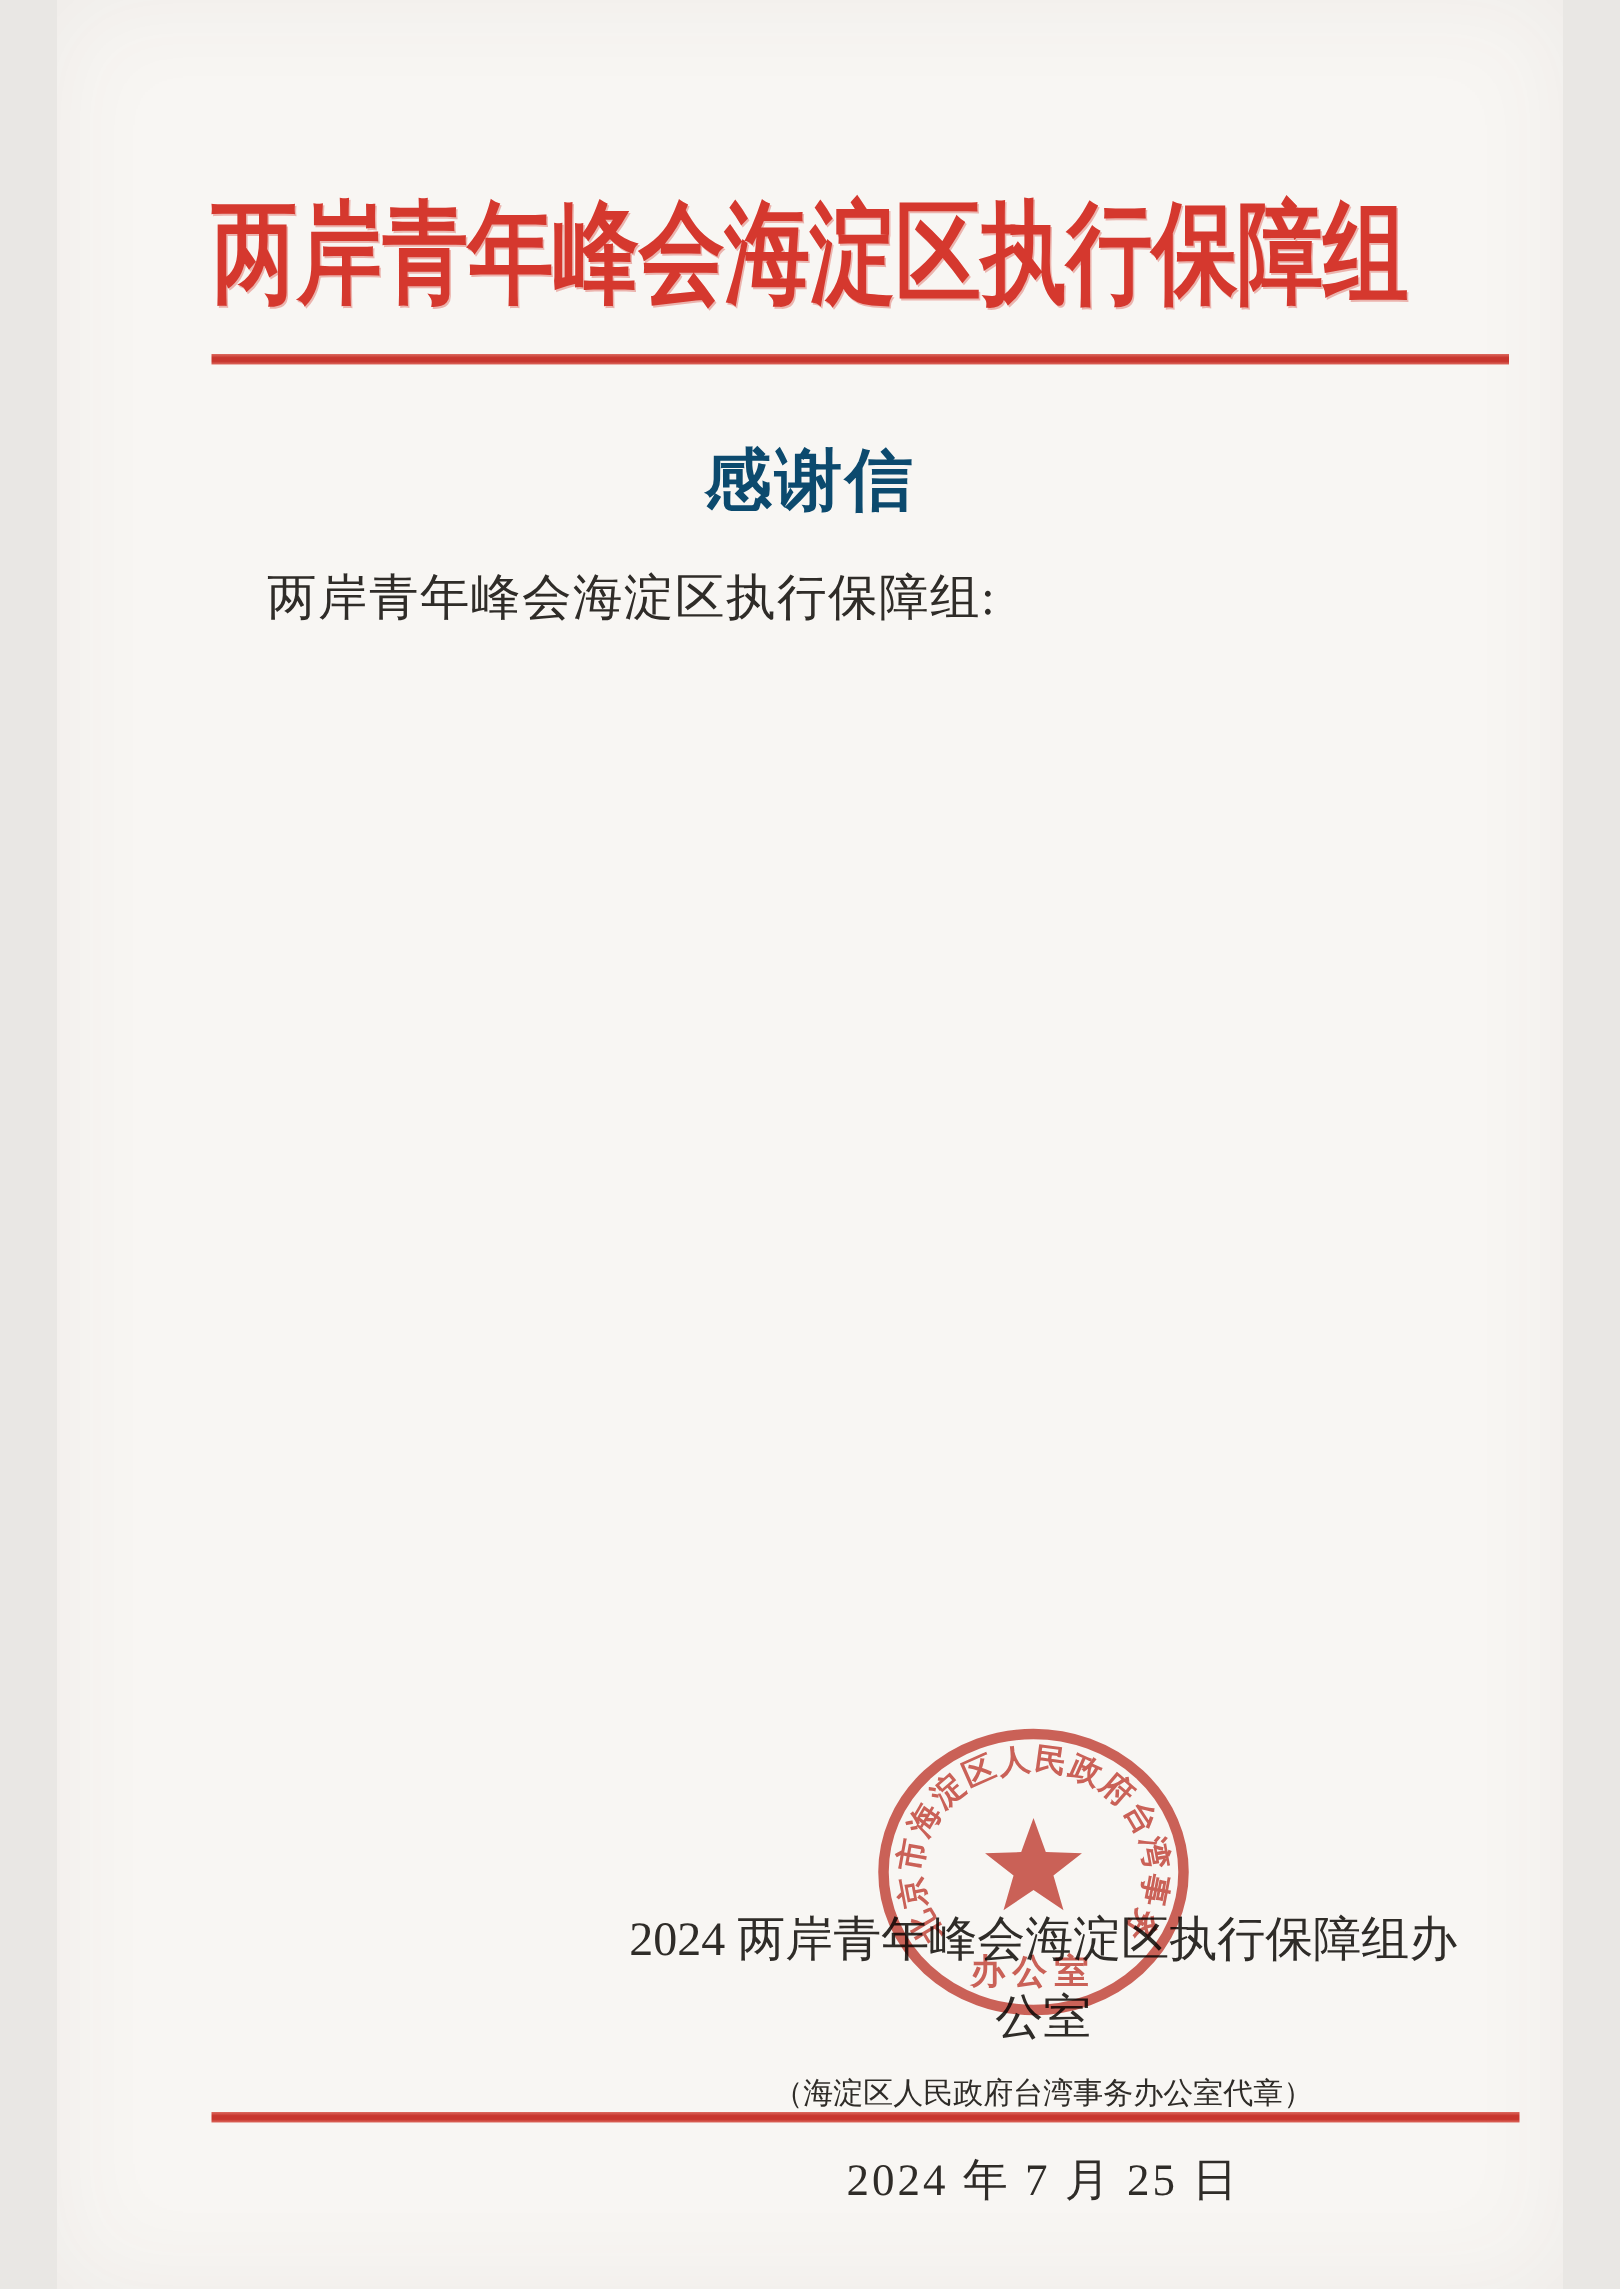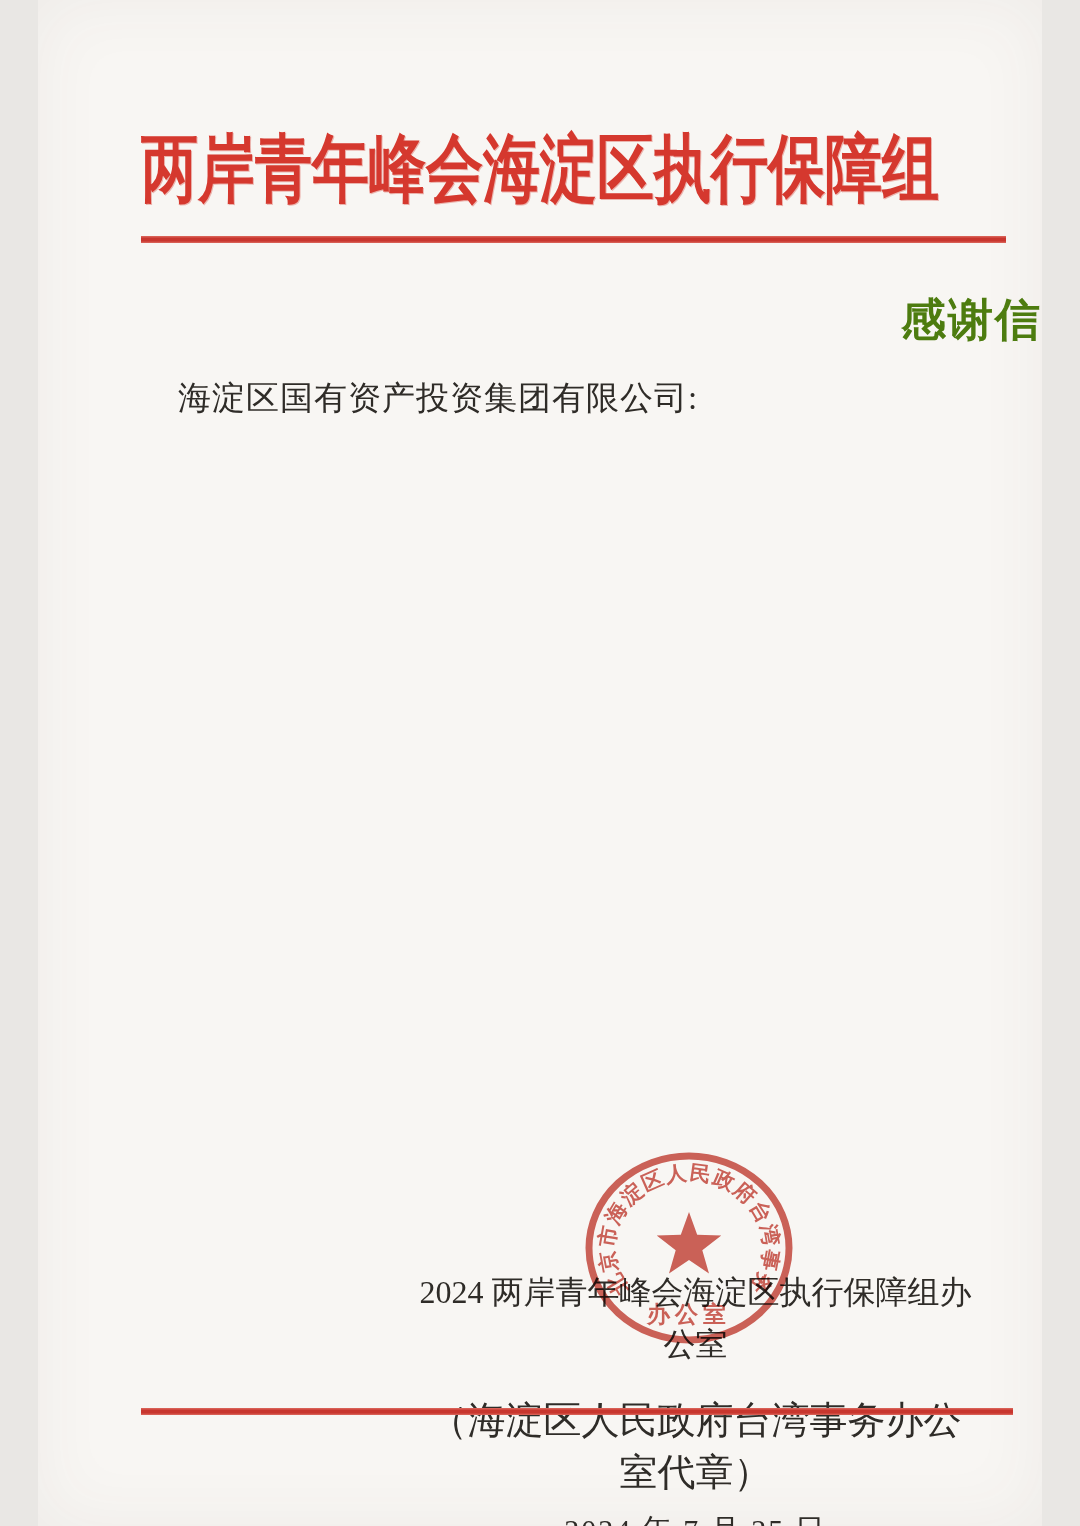--- a/index.html
+++ b/index.html
@@ -30,39 +30,39 @@
     transform:scaleY(1.3);
     transform-origin:center top;
     white-space:nowrap;
     text-shadow:1px 1px 0 rgba(213,56,46,.35);
   }
   .rule{position:absolute;height:7px;background:linear-gradient(#dd6a5f,var(--rule_red) 35%,var(--rule_red) 70%,#dd6a5f);}
   .rule-top{top:236px;left:103px;width:865px;}
   .rule-bottom{top:1408px;left:103px;width:872px;}
   .letter-title{
     position:absolute;top:290px;left:0;width:100%;
-    text-align:right;
-    font-size:45px;font-weight:700;color:#4d7c0f;
+    text-align:center;
+    font-size:45px;font-weight:700;color:#0c4a6e;
     letter-spacing:2px;
   }
   .salutation{
     position:absolute;top:376px;left:140px;
     font-size:33px;letter-spacing:1px;
   }
   .body-text{
     position:absolute;top:424px;left:138px;width:833px;
     font-size:31px;line-height:49px;
     text-align:justify;
   }
   .body-text p{text-indent:2em;margin:0;}
   .signature{
     position:absolute;top:1266px;left:375px;width:565px;
     text-align:center;font-size:32px;line-height:52px;
   }
-  .signature .sig-note{font-size:38px;margin-top:24px;}
+  .signature .sig-note{font-size:20px;}
   .signature .sig-date{font-size:30px;margin-top:6px;letter-spacing:2px;}
   .seal{
     position:absolute;top:1150px;left:543px;
     width:216px;height:200px;
     opacity:.86;
     mix-blend-mode:multiply;
     pointer-events:none;
   }
   .seal text{fill:var(--seal_red);font-family:"Liberation Serif","DejaVu Serif",serif;font-weight:700;}
   .seal .arc-text{font-size:21px;letter-spacing:1.5px;}
@@ -72,21 +72,21 @@
 <body>
 
 <div class="page">
 
   <div class="letterhead">两岸青年峰会海淀区执行保障组</div>
 
   <div class="rule rule-top"></div>
 
   <div class="letter-title">感谢信</div>
 
-  <div class="salutation">海淀区国有资产投资集团有限公司:</div>
+  <div class="salutation">两岸青年峰会海淀区执行保障组:</div>
 
   <div class="body-text">
   </div>
 
   <div class="signature">
     <div class="sig-org">2024 两岸青年峰会海淀区执行保障组办公室</div>
     <div class="sig-note">（海淀区人民政府台湾事务办公室代章）</div>
     <div class="sig-date">2024 年 7 月 25 日</div>
   </div>
 

